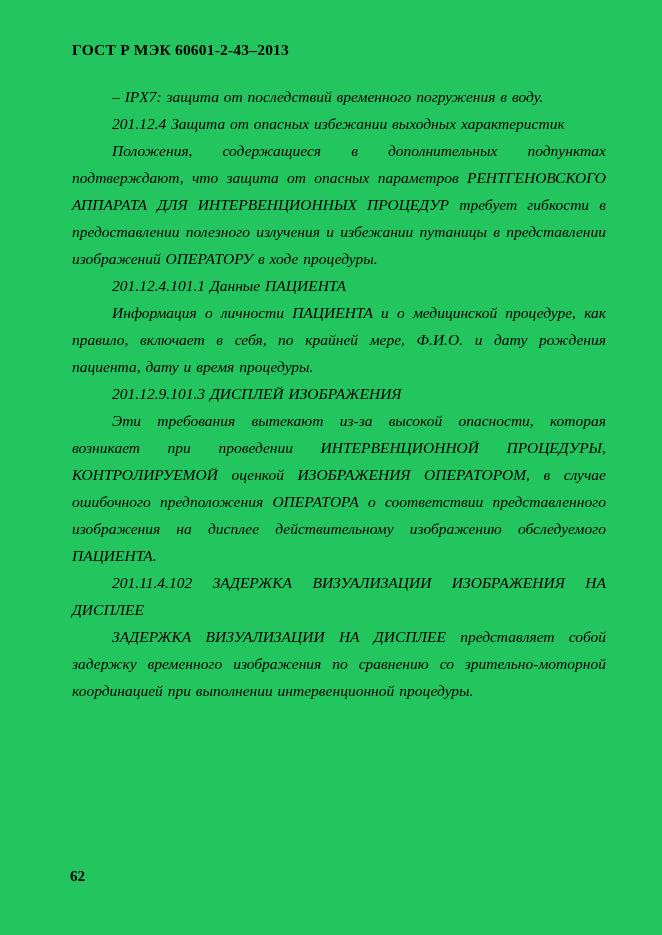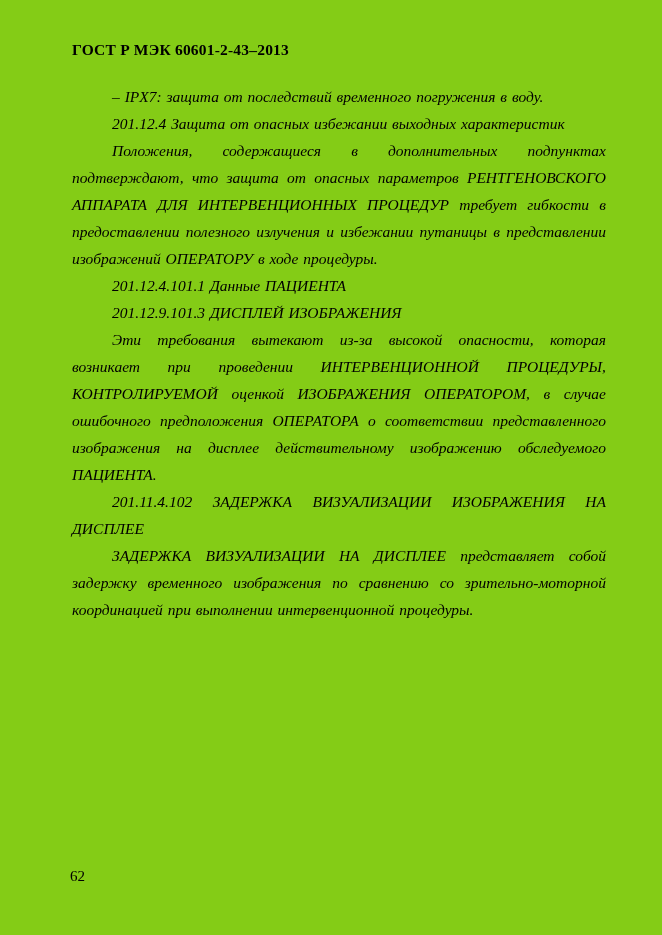--- a/index.html
+++ b/index.html
@@ -5,21 +5,21 @@
   html, body {
     margin: 0;
     padding: 0;
     background: #ffffff;
   }
   .page {
     position: relative;
     width: 662px;
     height: 935px;
     box-sizing: border-box;
-    background: #84cc16;
+    background: #22c55e;
     color: #000000;
     font-family: "Liberation Serif", "DejaVu Serif", serif;
     padding: 40px 56px 0 72px;
     overflow: hidden;
   }
   .doc-header {
     font-size: 15.5px;
     font-weight: bold;
     line-height: 19px;
     margin: 0 0 24px 0;
@@ -33,33 +33,35 @@
     text-indent: 40px;
     word-spacing: 1px;
     font-style: italic;
   }
   .page-number {
     position: absolute;
     left: 70px;
     bottom: 50px;
     font-size: 15px;
     line-height: 18px;
+    font-weight: bold;
   }
 </style>
 </head>
 <body>
 
 <div class="page">
   <div class="doc-header">ГОСТ Р МЭК 60601-2-43–2013</div>
 
   <div class="doc-body">
       <p class="para">–  IPX7: защита от последствий временного погружения в воду.</p>
       <p class="para">201.12.4 Защита от опасных избежании выходных характеристик</p>
       <p class="para">Положения, содержащиеся в дополнительных подпунктах подтверждают, что защита от опасных параметров РЕНТГЕНОВСКОГО АППАРАТА ДЛЯ ИНТЕРВЕНЦИОННЫХ ПРОЦЕДУР требует гибкости в предоставлении полезного излучения и избежании путаницы в представлении изображений ОПЕРАТОРУ в ходе процедуры.</p>
       <p class="para">201.12.4.101.1 Данные ПАЦИЕНТА</p>
+      <p class="para">Информация о личности ПАЦИЕНТА и о медицинской процедуре, как правило, включает в себя, по крайней мере, Ф.И.О. и дату рождения пациента, дату и время процедуры.</p>
       <p class="para">201.12.9.101.3 ДИСПЛЕЙ ИЗОБРАЖЕНИЯ</p>
       <p class="para">Эти требования вытекают из-за высокой опасности, которая возникает при проведении ИНТЕРВЕНЦИОННОЙ ПРОЦЕДУРЫ, КОНТРОЛИРУЕМОЙ оценкой ИЗОБРАЖЕНИЯ ОПЕРАТОРОМ, в случае ошибочного предположения ОПЕРАТОРА о соответствии представленного изображения на дисплее действительному изображению обследуемого ПАЦИЕНТА.</p>
       <p class="para">201.11.4.102 ЗАДЕРЖКА ВИЗУАЛИЗАЦИИ ИЗОБРАЖЕНИЯ НА ДИСПЛЕЕ</p>
       <p class="para">ЗАДЕРЖКА ВИЗУАЛИЗАЦИИ НА ДИСПЛЕЕ представляет собой задержку временного изображения по сравнению со зрительно-моторной координацией при выполнении интервенционной процедуры.</p>
     </div>
 
   <div class="page-number">62</div>
 </div>
 
 </body></html>

